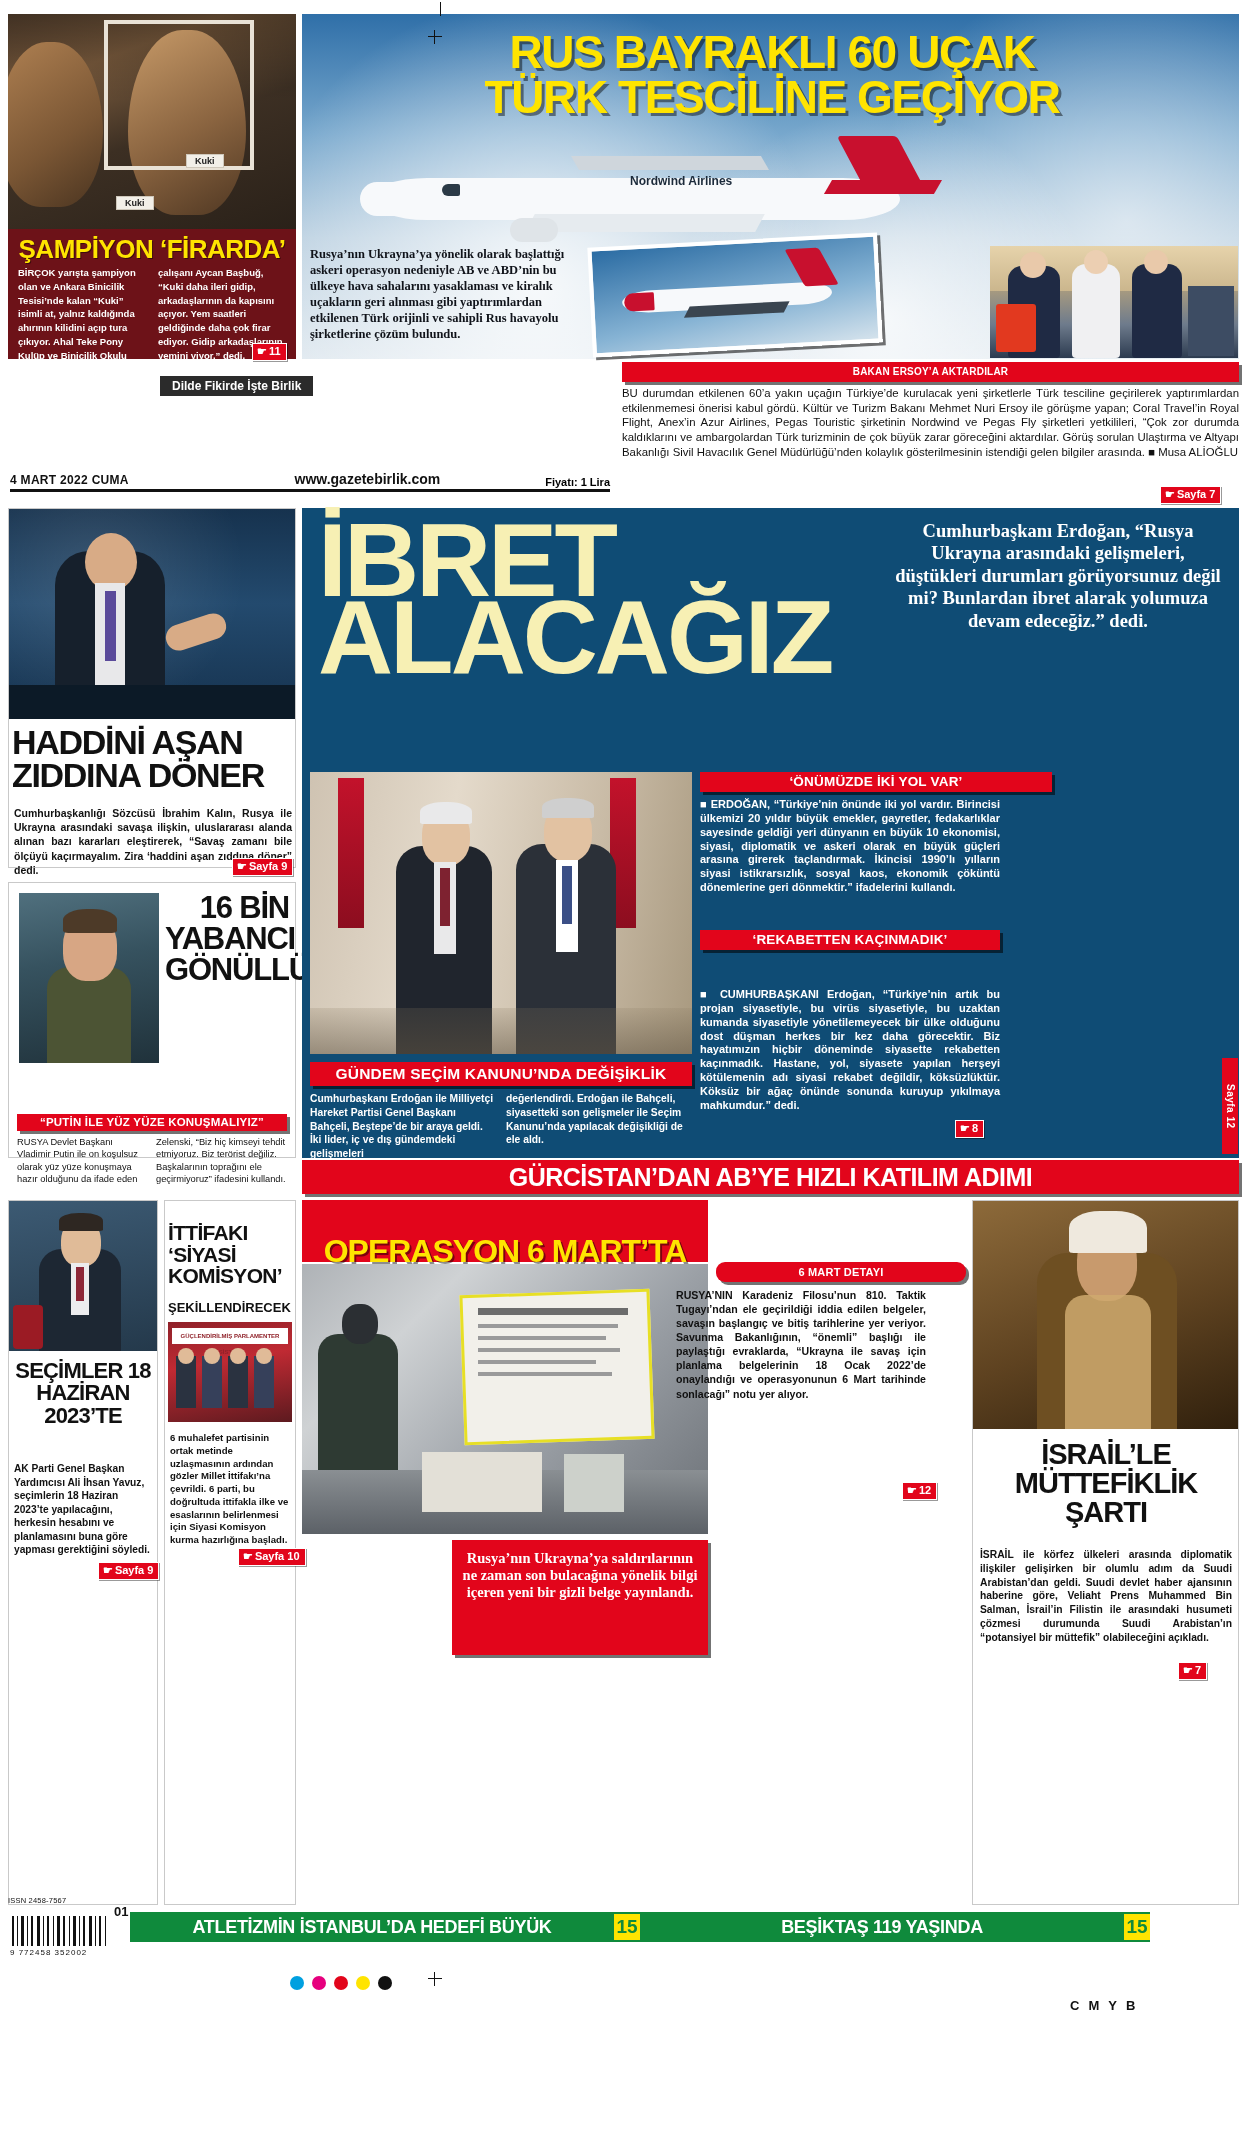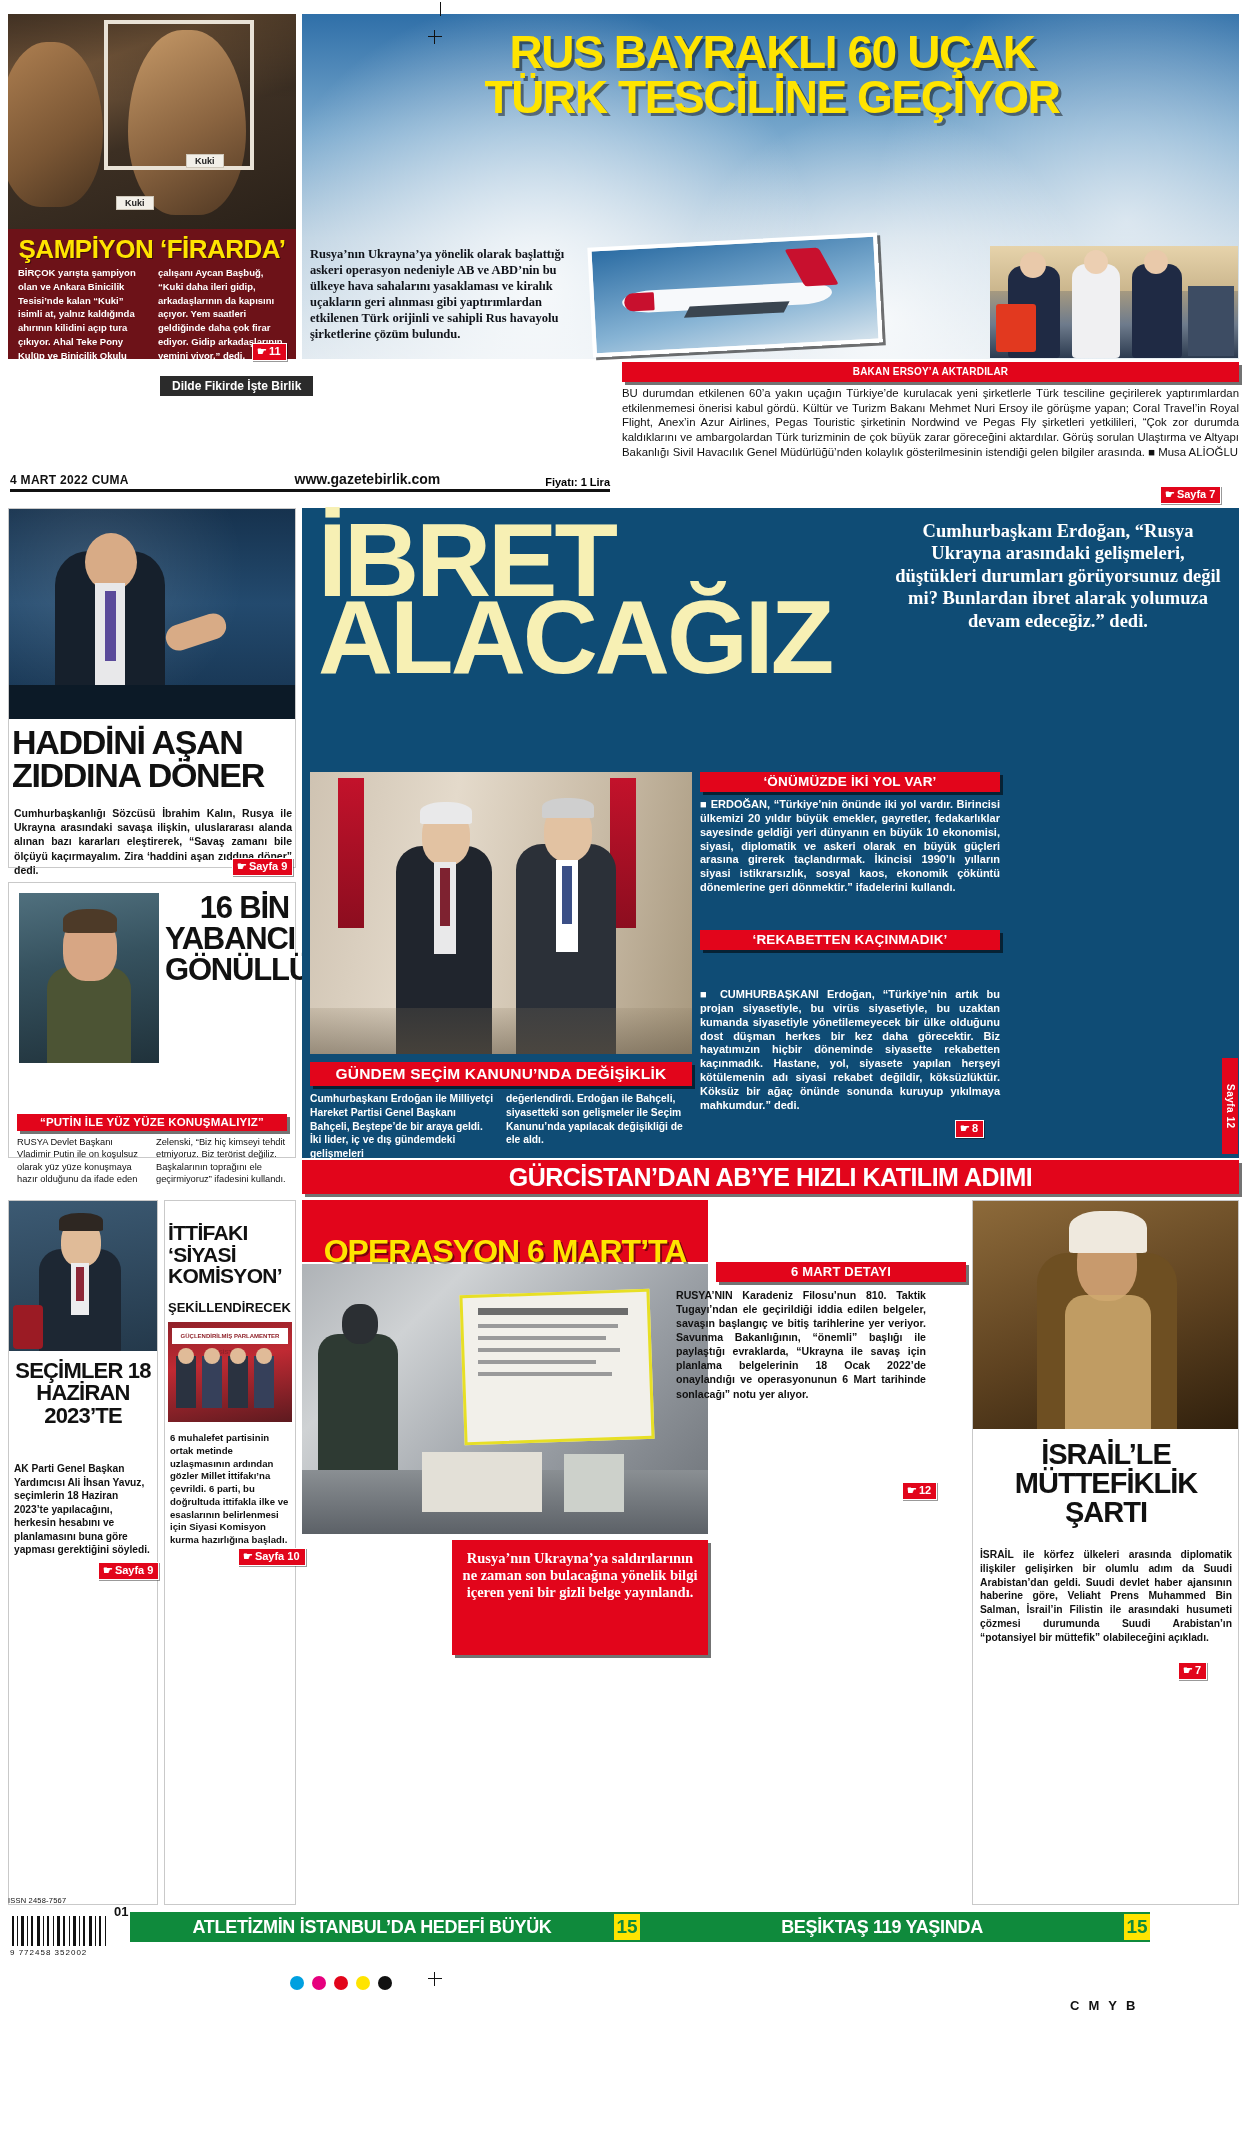--- a/index.html
+++ b/index.html
@@ -165,21 +165,21 @@
   #hero-photo {
     left:310px; top:772px; width:382px; height:282px; overflow:hidden;
     background: linear-gradient(180deg,#d9cfc0,#bfae99 50%,#8d7c66);
   }
   #gundem-bar {
     left:310px; top:1062px; width:382px; height:24px; font-size:15.5px; line-height:24px;
   }
   #gundem-text { left:310px; top:1092px; width:382px; display:flex; gap:10px; }
   #gundem-text p { width:186px; color:#fff; font-size:10.3px; line-height:1.34; font-weight:bold; }
 
-  #box1-bar { left:700px; top:772px; width:300px; height:20px; font-size:13.5px; line-height:20px; }
+  #box1-bar { left:700px; top:772px; width:352px; height:20px; font-size:13.5px; line-height:20px; }
   #box1-text {
     left:700px; top:798px; width:300px; color:#fff; font-size:11px; line-height:1.26;
     font-weight:bold; text-align:justify;
   }
   #box2-bar { left:700px; top:930px; width:300px; height:20px; font-size:13.5px; line-height:20px; }
   #box2-text {
     left:700px; top:956px; width:300px; color:#fff; font-size:11px; line-height:1.26;
     font-weight:bold; text-align:justify;margin-top:32px;
   }
   #box2-tag { left:955px; top:1118px; }
@@ -241,21 +241,21 @@
   }
   #ops-photo {
     left:302px; top:1264px; width:406px; height:270px; overflow:hidden;
     background: linear-gradient(180deg,#b9bcc0,#8e9399 60%, #5c6066);
   }
   #ops-caption {
     left:452px; top:1540px; width:256px; height:115px; background:#e2051b;
     color:#fff; font-weight:bold; font-size:14.5px; line-height:1.18; text-align:center;
     padding:10px 8px; font-family:"Liberation Serif", serif;
   }
-  #mart-bar { left:716px; top:1262px; width:250px; height:20px; font-size:13px; line-height:20px; }
+  #mart-bar { left:716px; top:1262px; width:250px; height:20px; font-size:11px; line-height:20px;border-radius:9px; }
   #mart-text {
     left:676px; top:1288px; width:250px; font-size:10.6px; line-height:1.33;
     font-weight:bold; color:#111; text-align:justify;
   }
   #mart-tag { left:902px; top:1480px; }
 
   #isr-box { left:972px; top:1200px; width:267px; height:705px; border:1px solid #c9c9c9; }
   #isr-photo {
     left:973px; top:1201px; width:265px; height:228px; overflow:hidden;
     background: linear-gradient(180deg,#9c6f35,#6a4a22 60%, #39260f);
@@ -321,20 +321,32 @@
       background:radial-gradient(circle at 25% 78%, rgba(255,255,255,.85), rgba(255,255,255,0) 38%),
                  radial-gradient(circle at 62% 88%, rgba(255,255,255,.8), rgba(255,255,255,0) 32%),
                  radial-gradient(circle at 88% 60%, rgba(255,255,255,.55), rgba(255,255,255,0) 30%);"></div>
   </div>
 
   <div class="abs" id="plane-head">
     <div>RUS BAYRAKLI 60 UÇAK</div>
     <div>TÜRK TESCİLİNE GEÇİYOR</div>
   </div>
 
+  <div class="abs" id="plane-main">
+    <div class="jet-body" style="left:40px; top:48px; width:530px; height:42px;"></div>
+    <div class="jet-body" style="left:30px; top:52px; width:80px; height:34px; border-radius:40px 8px 8px 40px;"></div>
+    <div class="jet-wing" style="left:200px; top:84px; width:230px; height:18px; transform:skewX(-28deg); background:#e6ebef;"></div>
+    <div class="jet-wing" style="left:245px; top:26px; width:190px; height:14px; transform:skewX(30deg); background:#cfd6dc;"></div>
+    <div class="jet-tail" style="left:520px; top:6px; width:60px; height:50px; transform:skewX(28deg); border-radius:4px;"></div>
+    <div class="jet-tail" style="left:498px; top:50px; width:110px; height:14px; transform:skewX(-30deg);"></div>
+    <div style="position:absolute;left:112px;top:54px;width:18px;height:12px;background:#2b3a46;border-radius:6px 2px 2px 6px;"></div>
+    <div style="position:absolute;left:180px;top:88px;width:48px;height:24px;background:#dfe4e8;border-radius:12px;"></div>
+    <div style="position:absolute;left:300px;top:56px;width:250px;height:5px;color:#555;"></div>
+    <div style="position:absolute;left:300px;top:44px;font-size:12px;font-weight:bold;color:#1b2a3a;font-family:'Liberation Sans',sans-serif;">Nordwind Airlines</div>
+  </div>
 
   <div class="abs" id="plane-caption">Rusya’nın Ukrayna’ya yönelik olarak başlattığı askeri operasyon nedeniyle AB ve ABD’nin bu ülkeye hava sahalarını yasaklaması ve kiralık uçakların geri alınması gibi yaptırımlardan etkilenen Türk orijinli ve sahipli Rus havayolu şirketlerine çözüm bulundu.</div>
 
   <div class="abs shadowbox" id="plane-small">
     <div class="jet-body" style="left:28px; top:42px; width:210px; height:22px;"></div>
     <div class="jet-tail" style="left:202px; top:8px; width:34px; height:38px; transform:skewX(26deg); border-radius:3px;"></div>
     <div class="jet-wing" style="left:92px; top:60px; width:100px; height:11px; transform:skewX(-30deg); background:#3a4550;"></div>
     <div class="jet-tail" style="left:30px; top:44px; width:30px; height:18px; border-radius:12px 2px 2px 12px;"></div>
   </div>
 

